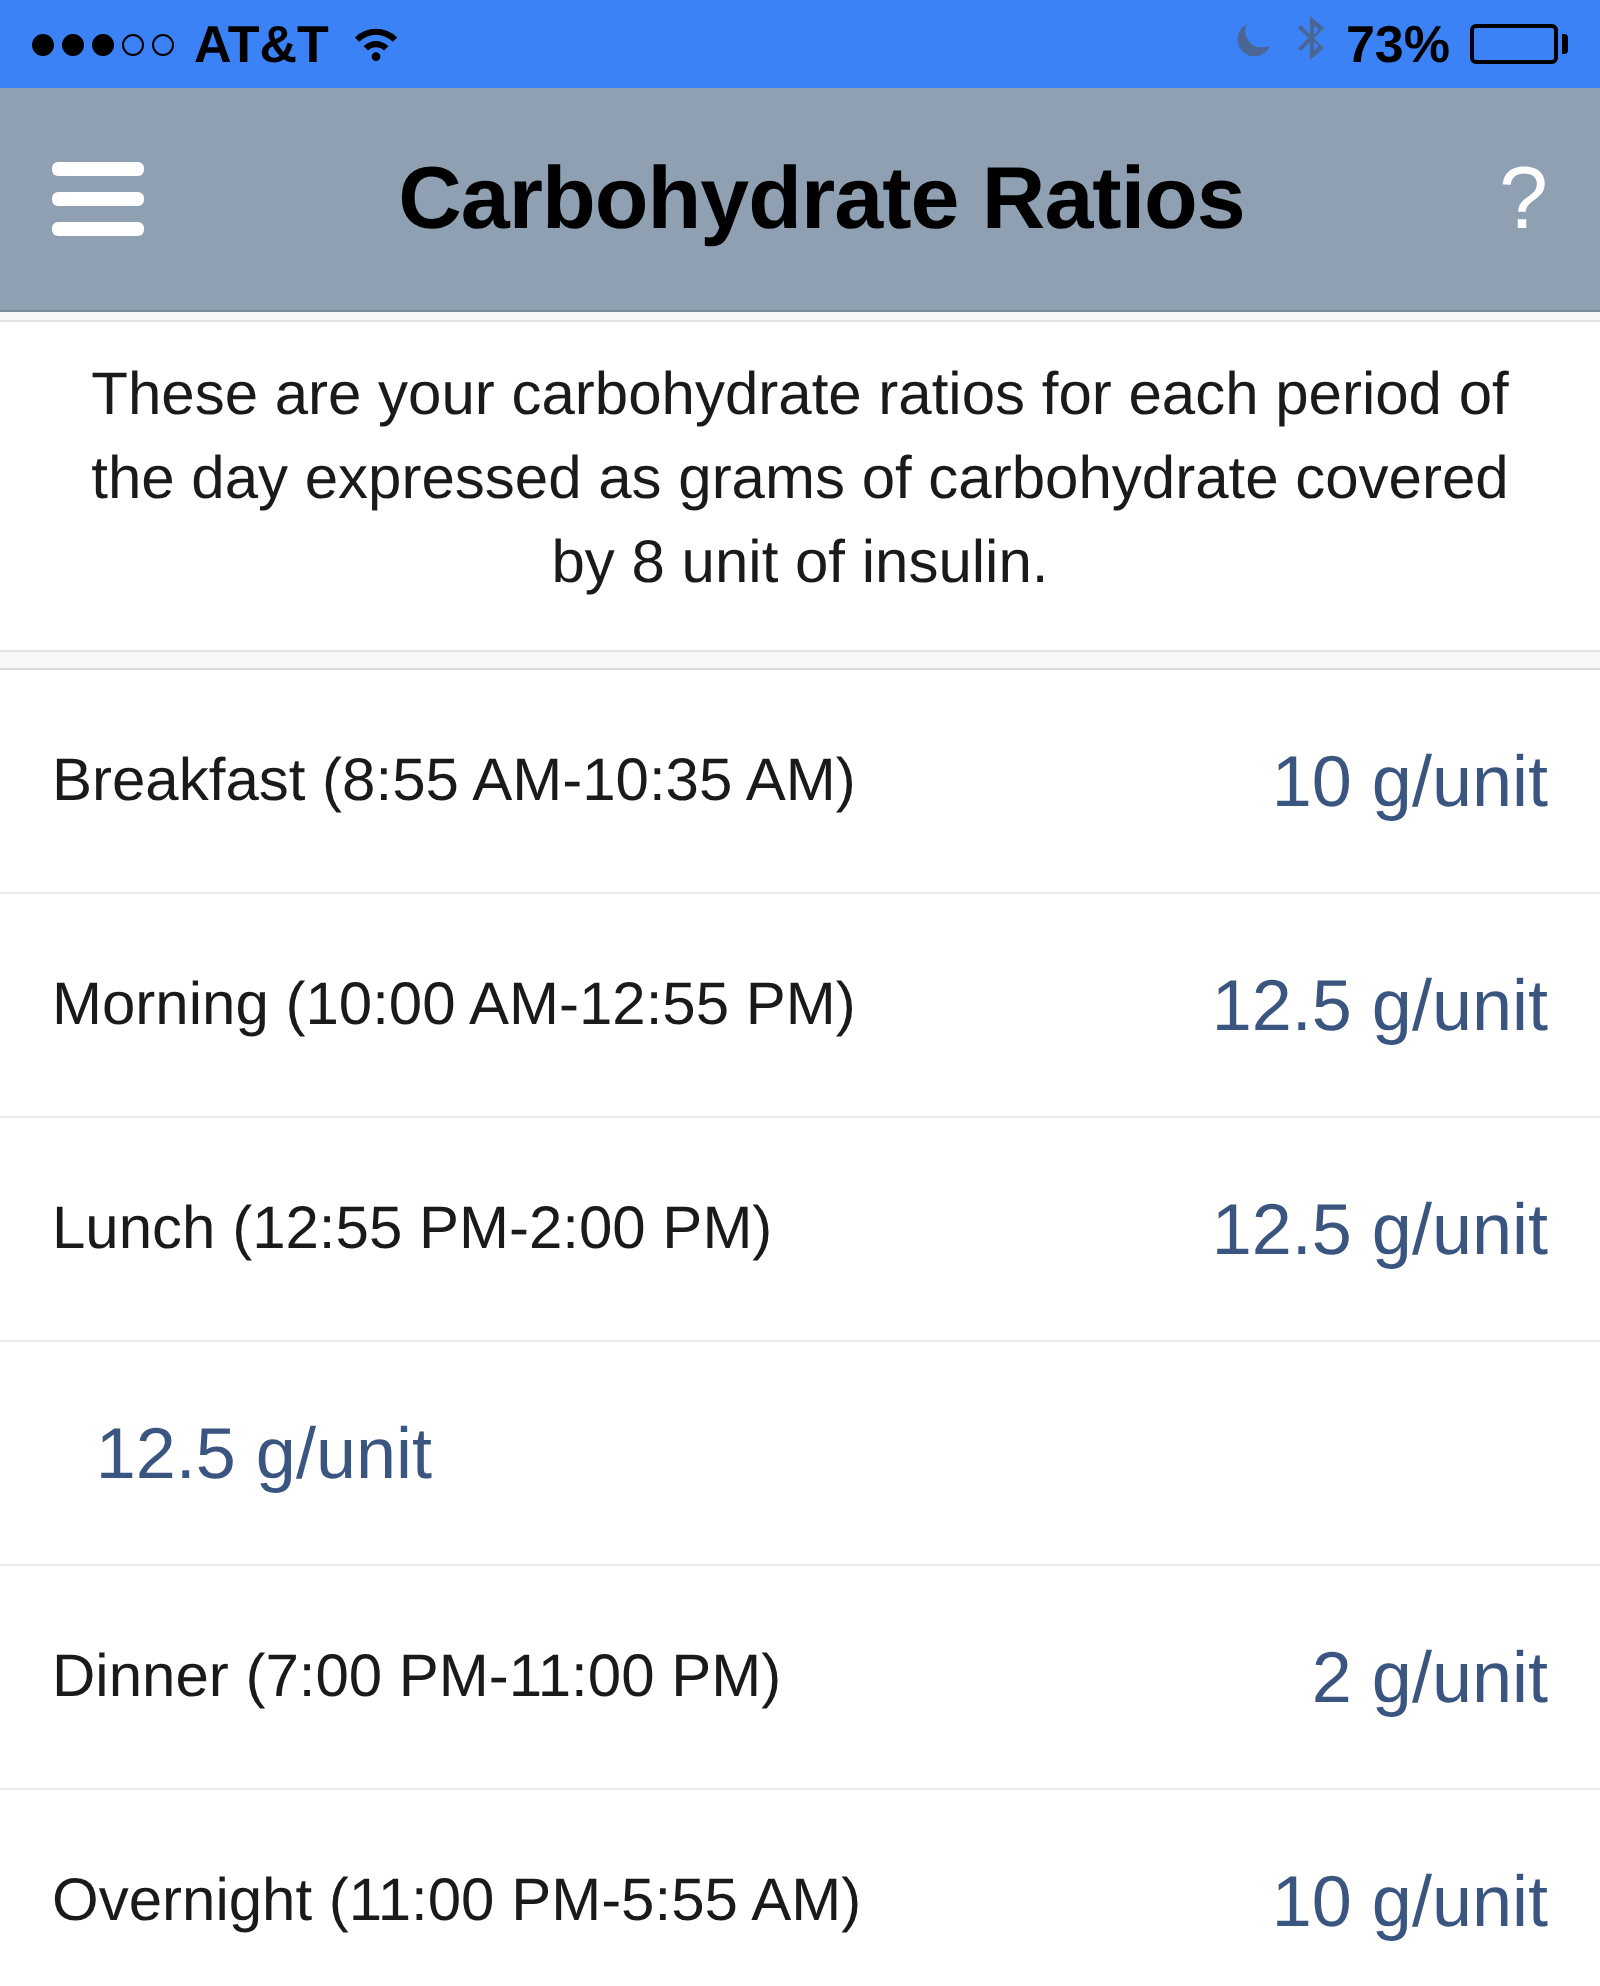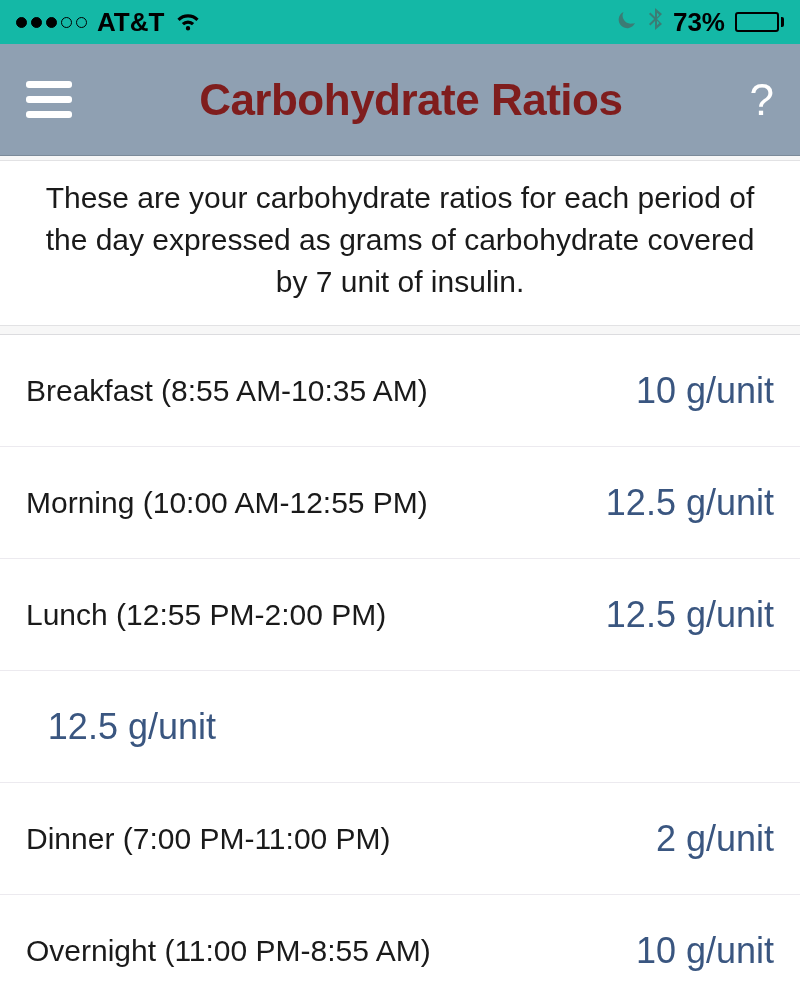--- a/index.html
+++ b/index.html
@@ -8,21 +8,21 @@
       height: 993px;
       font-family: -apple-system, "Helvetica Neue", Helvetica, Arial, sans-serif;
       background: #f7f7f7;
       color: #1a1a1a;
       overflow: hidden;
     }
 
     
     .status-bar {
       height: 44px;
-      background: #14b8a6;
+      background: #3b82f6;
       display: flex;
       align-items: center;
       padding: 0 16px;
       font-size: 26px;
       font-weight: 600;
       color: #000;
     }
     .status-left { display: flex; align-items: center; gap: 10px; flex: 1; }
     .status-center { flex: 1; text-align: center; font-weight: 600; }
     .status-right { flex: 1; display: flex; align-items: center; justify-content: flex-end; gap: 10px; }
@@ -41,21 +41,21 @@
       height: 112px;
       background: #8fa0b2;
       border-bottom: 1px solid #7b8a99;
       display: flex;
       align-items: center;
       justify-content: space-between;
       padding: 0 26px;
     }
     .hamburger { display: flex; flex-direction: column; gap: 8px; cursor: pointer; width: 46px; }
     .hamburger span { display: block; height: 7px; width: 46px; background: #fff; border-radius: 3px; }
-    .nav-title { font-size: 44px; font-weight: 700; color: #7f1d1d; letter-spacing: -0.5px; }
+    .nav-title { font-size: 44px; font-weight: 700; color: #000000; letter-spacing: -0.5px; }
     .help-icon { font-size: 44px; color: #fff; font-weight: 500; cursor: pointer; }
 
     
     .description {
       background: #fff;
       border-top: 1px solid #e2e2e4;
       border-bottom: 1px solid #e2e2e4;
       padding: 16px 30px 22px;
       text-align: center;
       font-size: 30px;
@@ -126,21 +126,21 @@
 <div class="nav-bar">
   <div class="hamburger">
     <span></span>
       <span></span>
       <span></span>
   </div>
   <div class="nav-title">Carbohydrate Ratios</div>
   <div class="help-icon">?</div>
 </div>
 
-<div class="description">These are your carbohydrate ratios for each period of the day expressed as grams of carbohydrate covered by 7 unit of insulin.</div>
+<div class="description">These are your carbohydrate ratios for each period of the day expressed as grams of carbohydrate covered by 8 unit of insulin.</div>
 
 <div class="list">
 
   <div class="list-row">
     <span class="row-label">Breakfast (8:55 AM-10:35 AM)</span>
     <span class="row-value-wrap">
       <span class="row-value">10</span>
       <span class="row-unit">g/unit</span>
     </span>
   </div>
@@ -170,20 +170,20 @@
 
   <div class="list-row">
     <span class="row-label">Dinner (7:00 PM-11:00 PM)</span>
     <span class="row-value-wrap">
       <span class="row-value">2</span>
       <span class="row-unit">g/unit</span>
     </span>
   </div>
 
   <div class="list-row">
-    <span class="row-label">Overnight (11:00 PM-8:55 AM)</span>
+    <span class="row-label">Overnight (11:00 PM-5:55 AM)</span>
     <span class="row-value-wrap">
       <span class="row-value">10</span>
       <span class="row-unit">g/unit</span>
     </span>
   </div>
 
 </div>
 
 </body></html>

